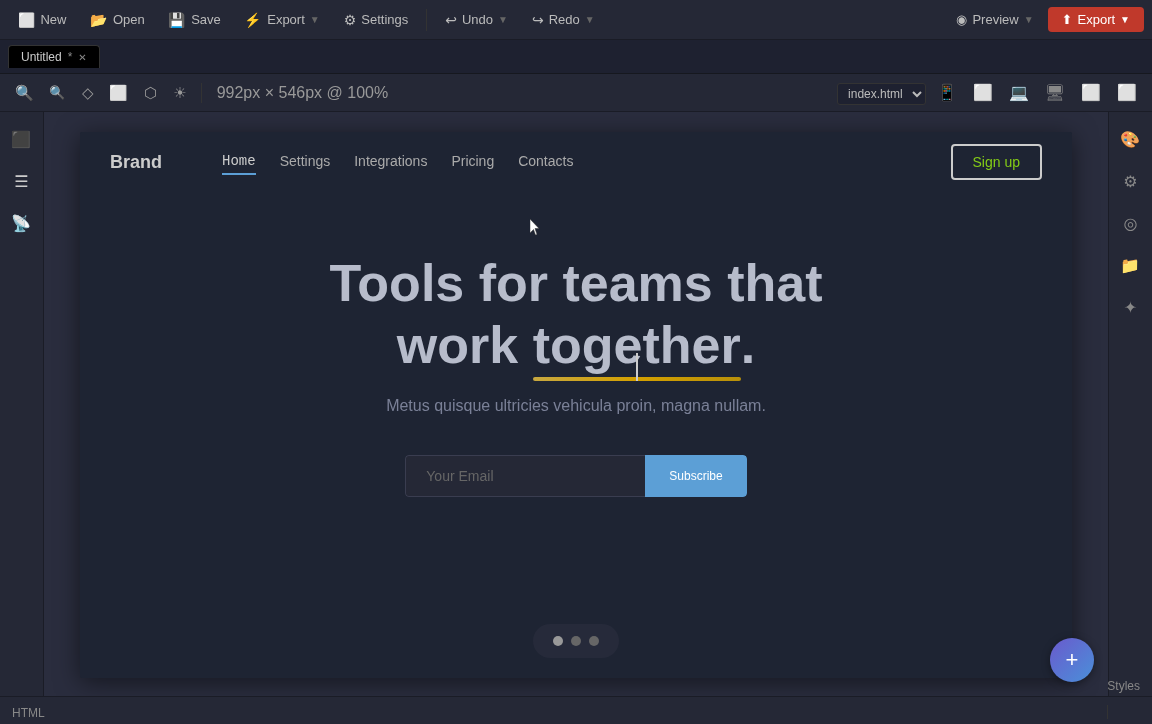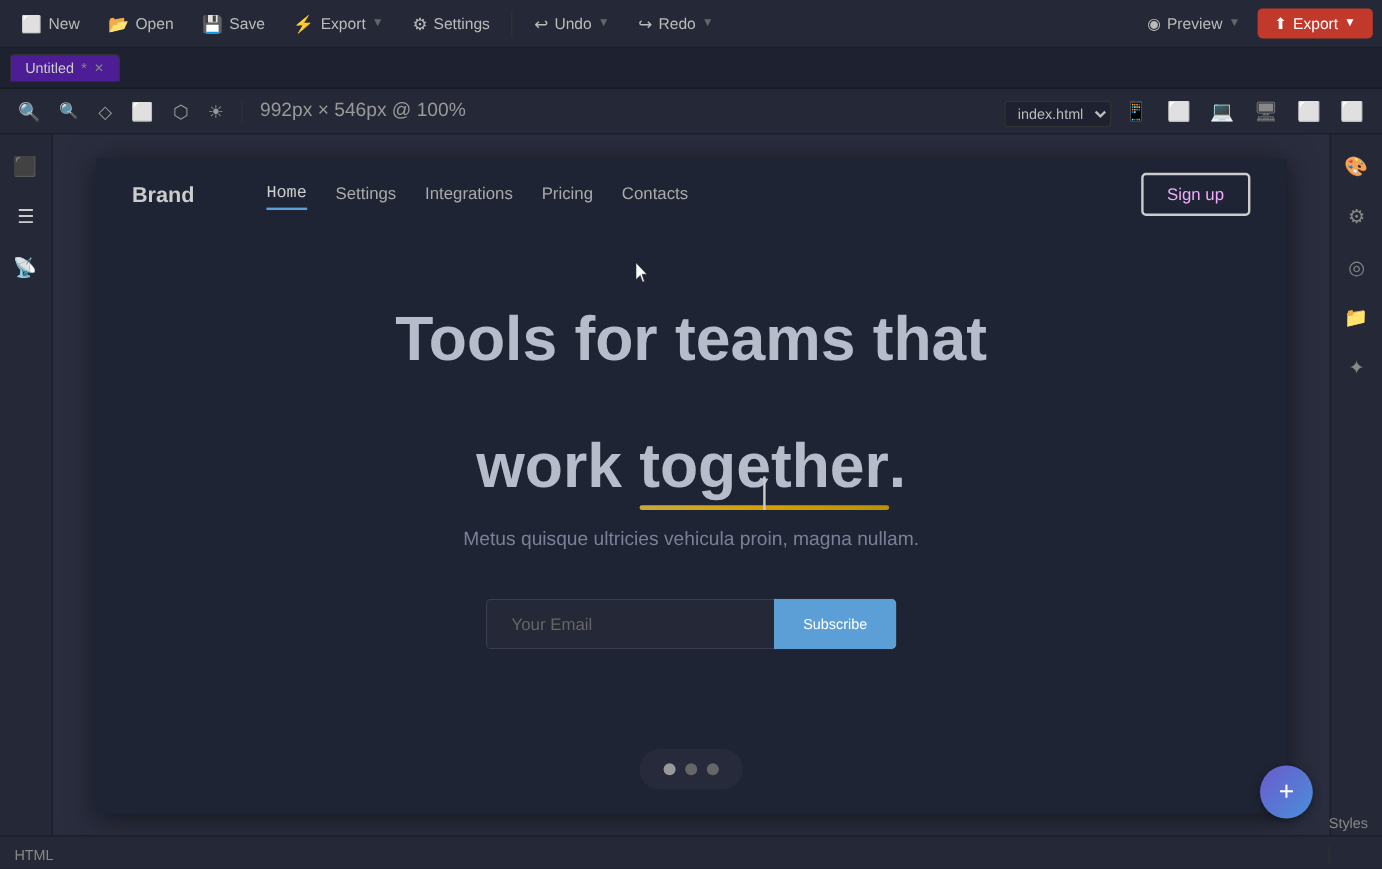--- a/index.html
+++ b/index.html
@@ -55,21 +55,21 @@
       height: 34px;
       background: #1e2130;
       display: flex;
       align-items: center;
       border-bottom: 1px solid #16181f;
       padding: 0 8px;
     }
     .tab-item {
       display: flex; align-items: center; gap: 6px;
       padding: 4px 12px;
-      background: #4c1d95;
+      background: #000000;
       border-radius: 4px 4px 0 0;
       font-size: 12px;
       color: #ccc;
       cursor: pointer;
       border: 1px solid #333;
       border-bottom: none;
     }
     .tab-close { color: #888; font-size: 10px; cursor: pointer; }
 
     
@@ -167,21 +167,21 @@
       height: 60px;
       background: #1e2433;
     }
     .nav-brand { font-size: 18px; font-weight: 600; color: #ccc; margin-right: 60px; }
     .nav-links { display: flex; gap: 24px; flex: 1; }
     .nav-link { font-size: 14px; color: #aaa; cursor: pointer; padding: 4px 0; }
     .nav-link.active { color: #ccc; border-bottom: 2px solid #5c9fd6; font-family: Liberation Mono, monospace; }
     .nav-signup {
       background: transparent;
       border: 2px solid #ccc;
-      color: #f0abfc;
+      color: #84cc16;
       border-radius: 4px;
       padding: 8px 20px;
       font-size: 14px;
       cursor: pointer;
     }
 
     
     .preview-hero {
       display: flex;
       flex-direction: column;
@@ -193,21 +193,20 @@
       font-size: 52px;
       font-weight: 700;
       color: rgba(200,205,220,0.9);
       line-height: 1.2;
       margin-bottom: 20px;
       position: relative;
     }
     .hero-underline-wrap {
       position: relative;
       display: inline-block;
-      margin-top: 44px;
     }
     .hero-underline {
       position: absolute;
       bottom: -4px;
       left: 0;
       right: 0;
       height: 4px;
       background: linear-gradient(90deg, #c8a840, #d4a000, #b8900a);
       border-radius: 2px;
     }

